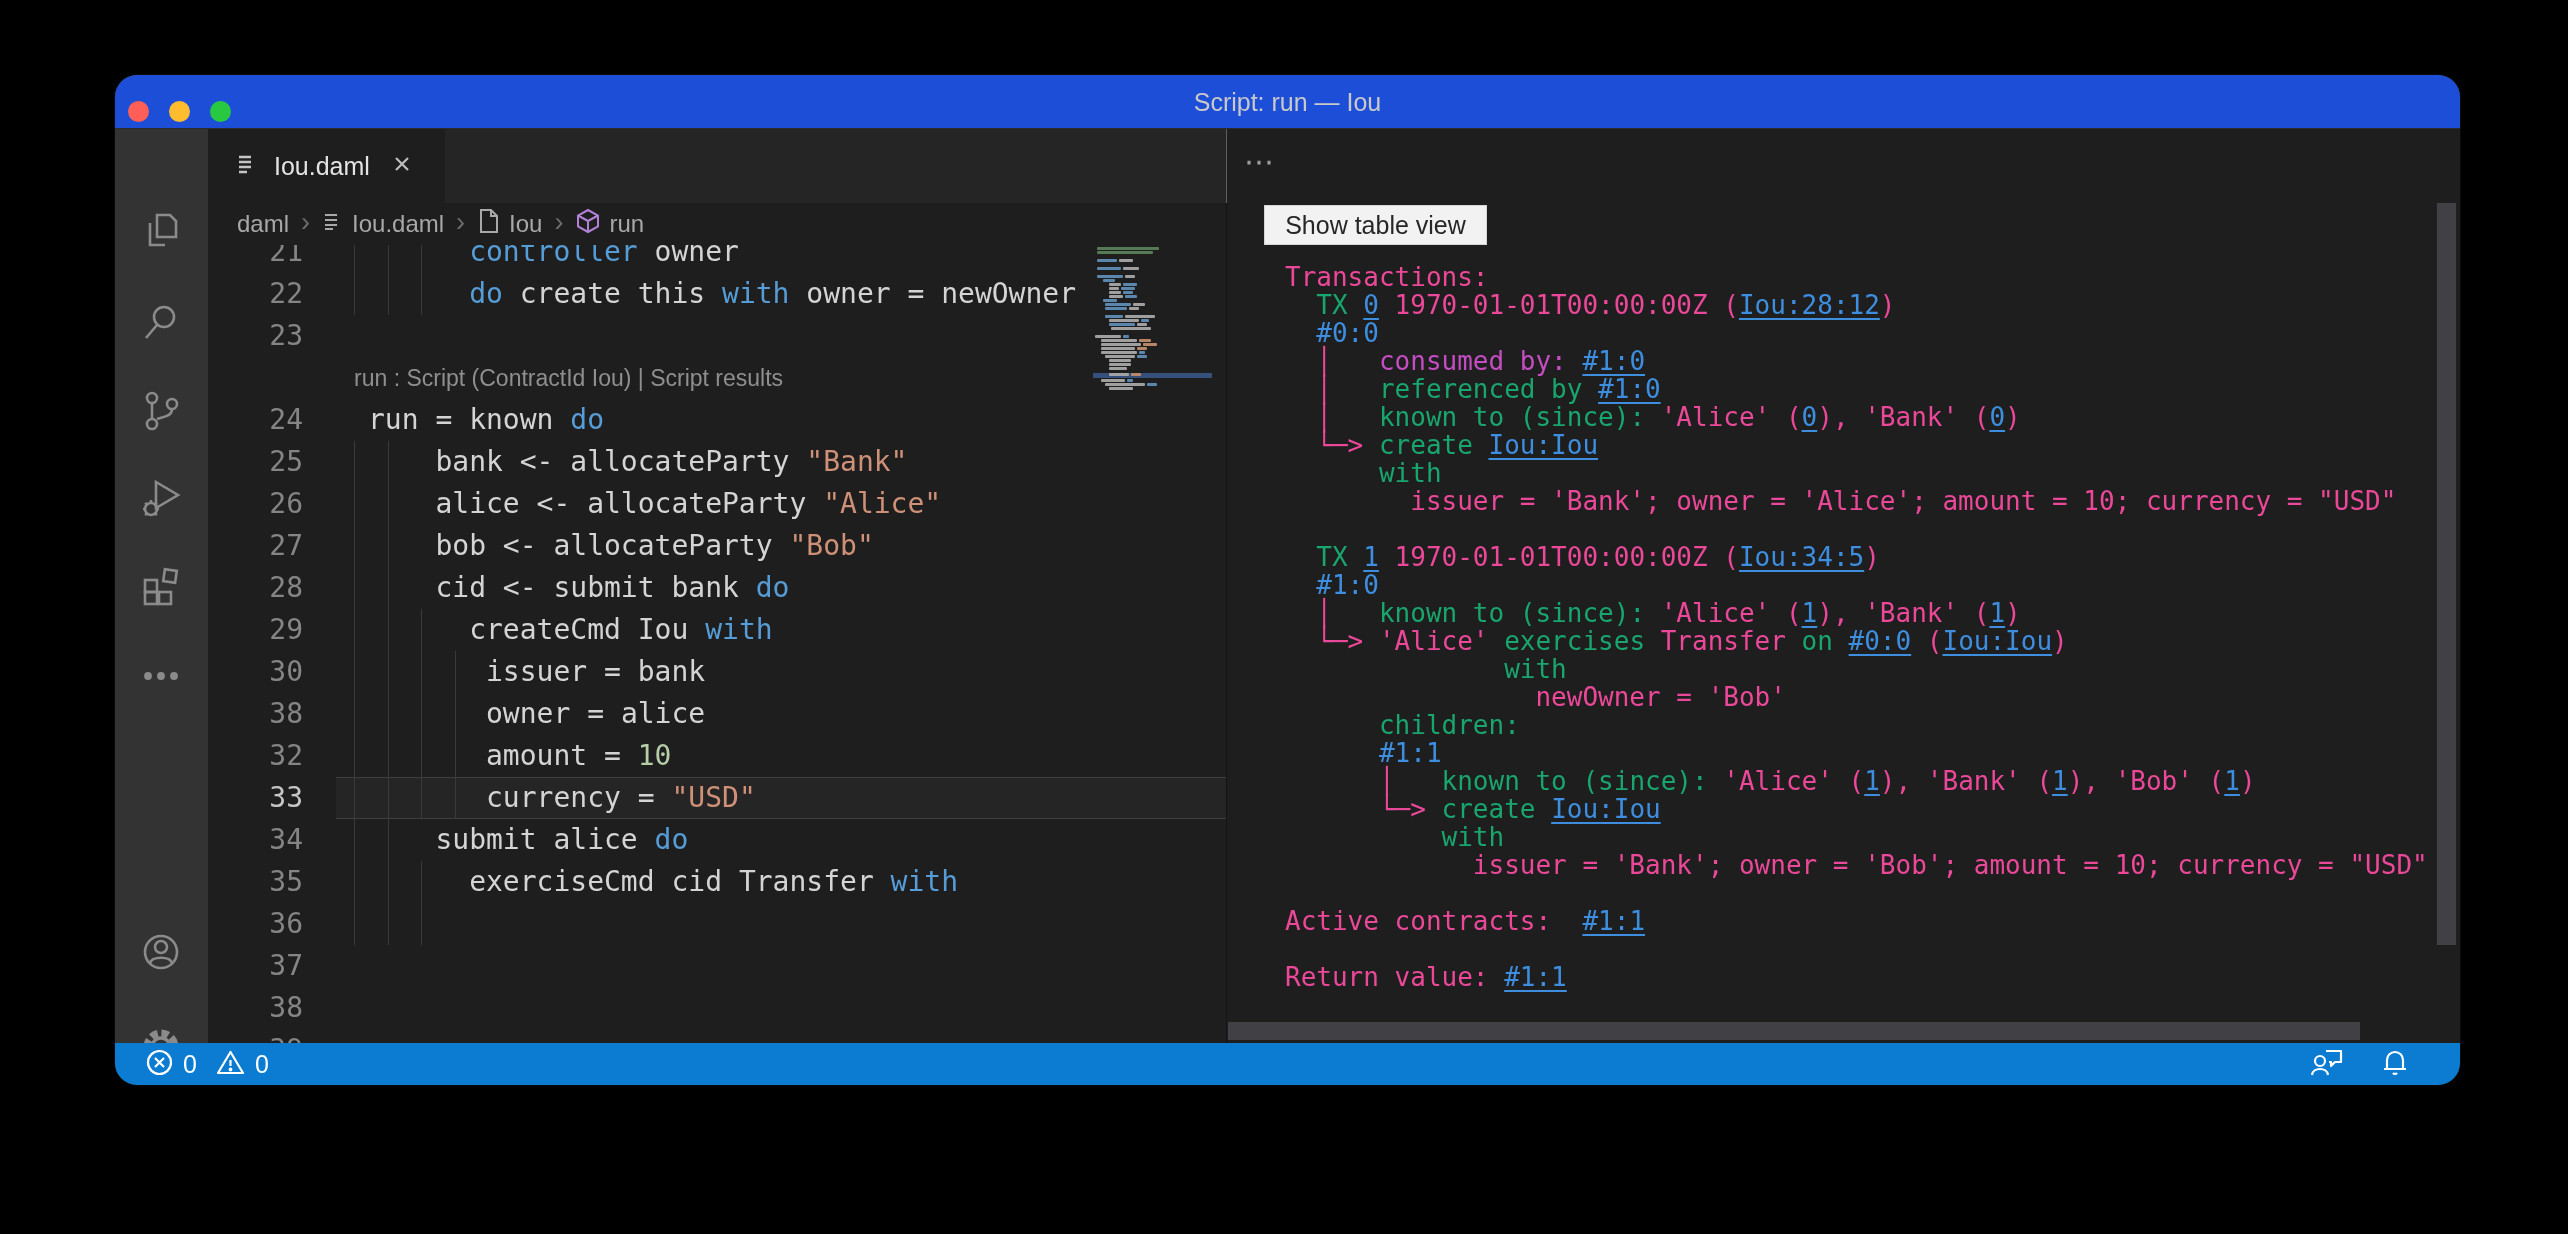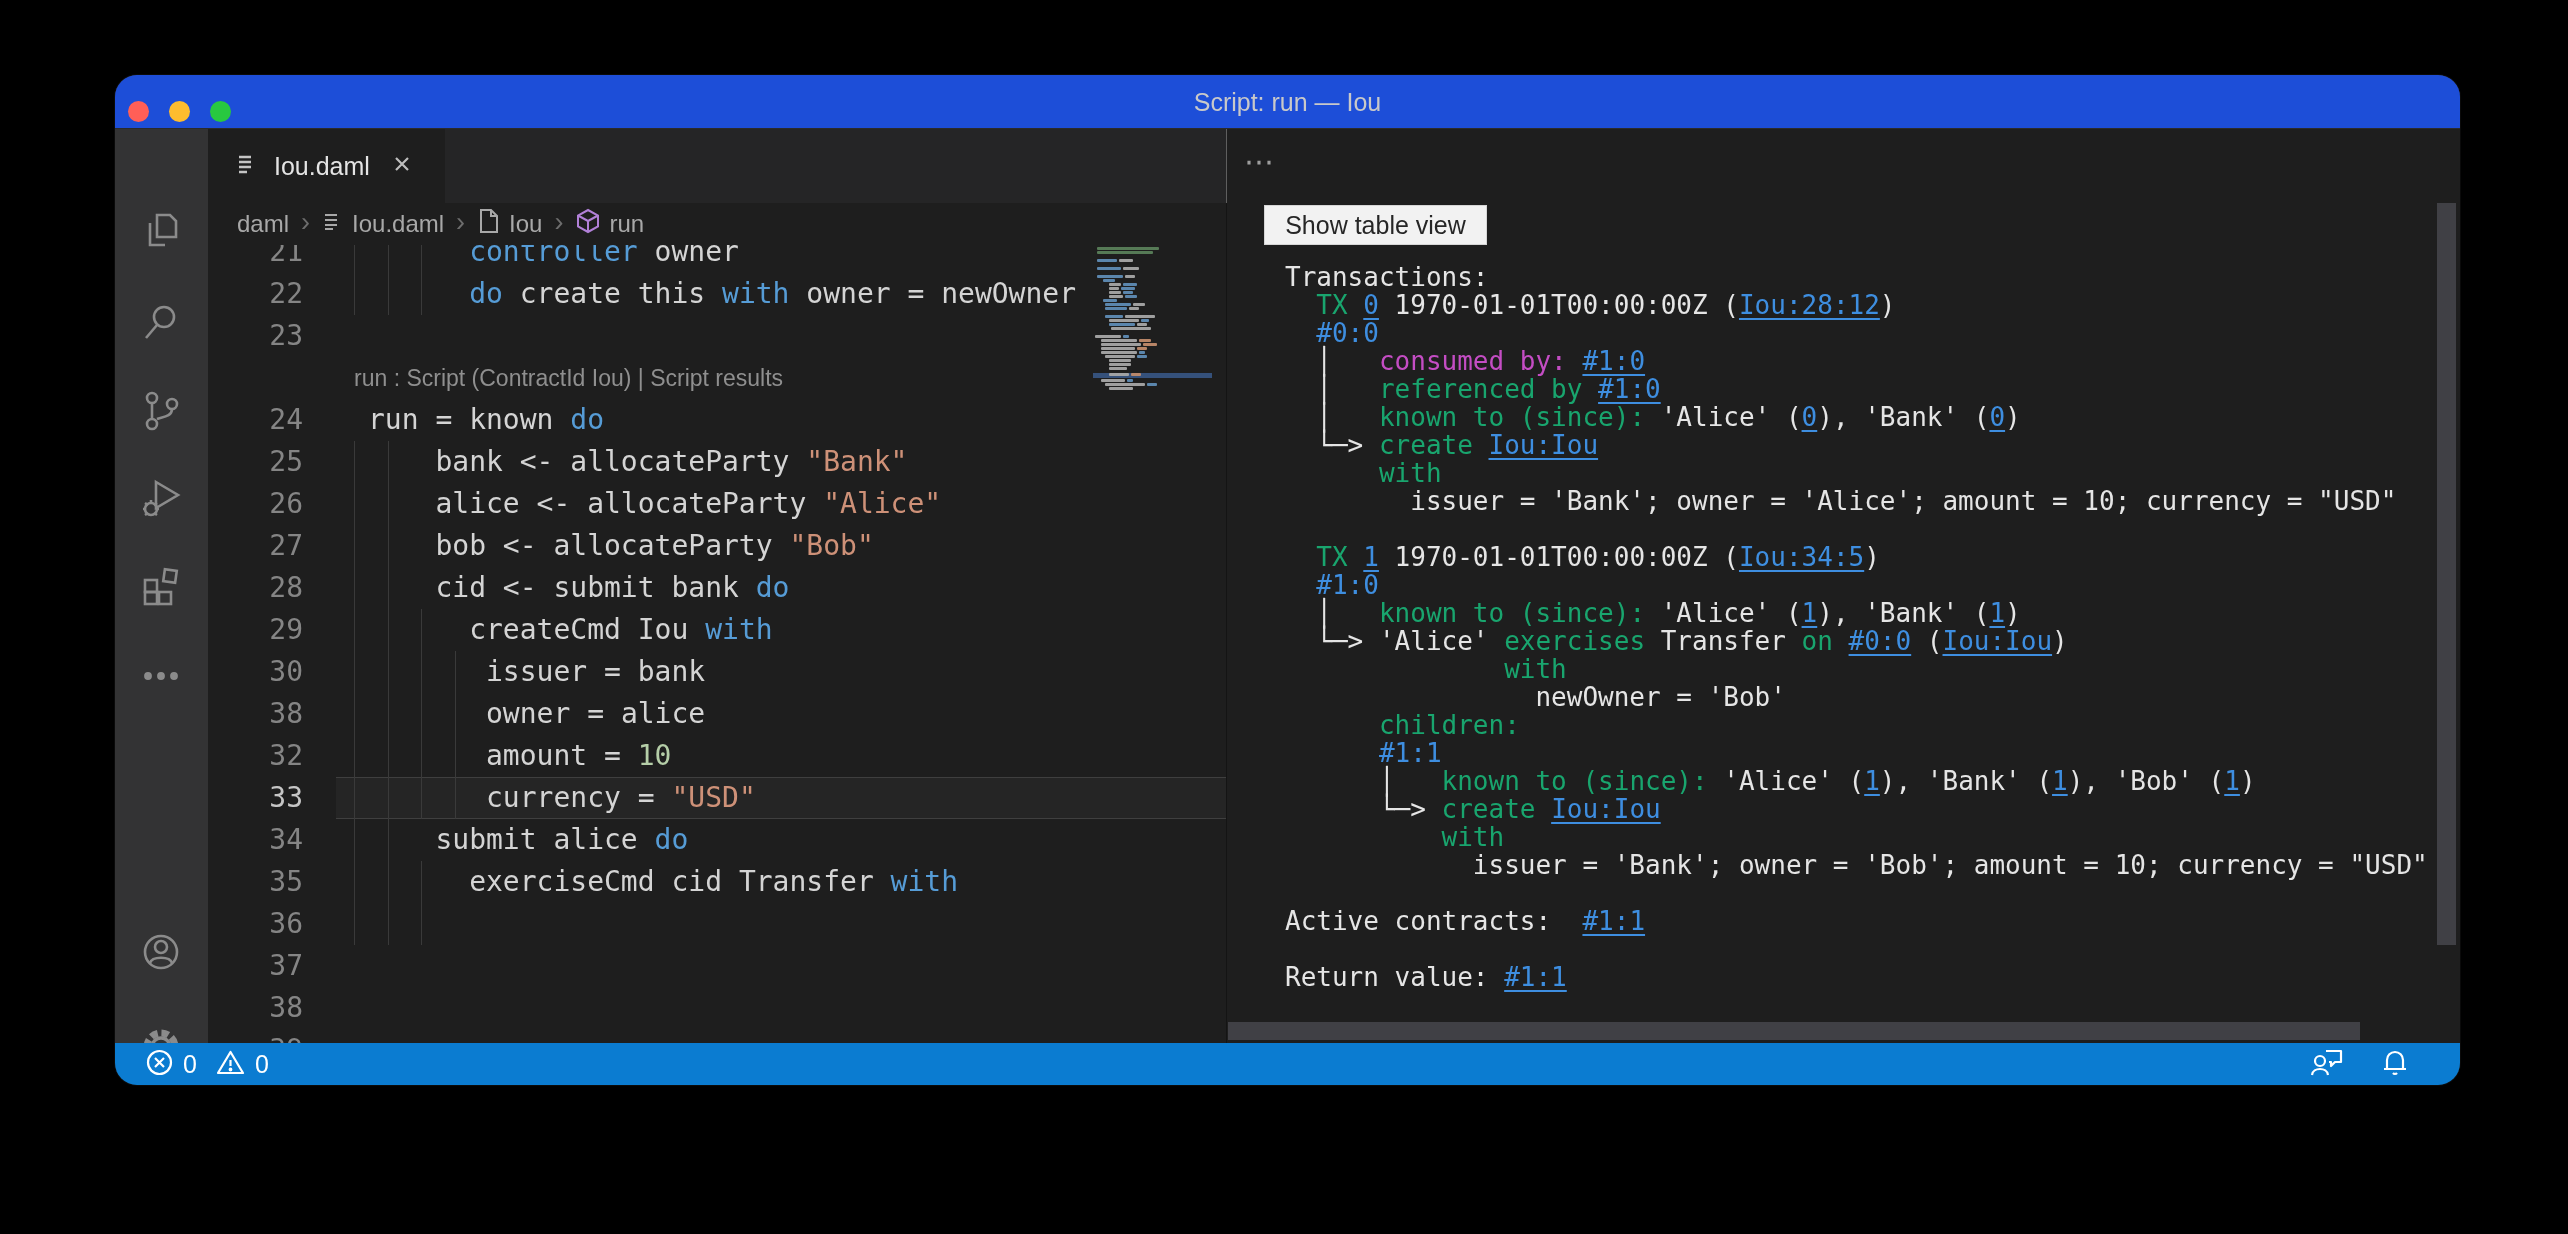--- a/index.html
+++ b/index.html
@@ -65,21 +65,21 @@
   #panel-tab { left:1px; top:0; width:262px; height:74px; background:#1e1e1e; display:flex; align-items:center; padding-left:32px; }
   #panel-actions { left:1098px; top:0; height:74px; display:flex; align-items:center; gap:26px; }
   .hdr-ic svg { stroke:#a9a9a9; fill:none; stroke-width:2.2; }
 
   #show-table-btn { left:1149px; top:130px; width:223px; height:40px; background:#f2f2f2;
                     border:1px solid #d6d6d6; border-radius:0; color:#262626; font-size:25px;
                     display:flex; align-items:center; justify-content:center; }
 
   #tx-pre { left:1170px; top:188px; font-family:"DejaVu Sans Mono", monospace; font-size:26px;
             line-height:28px; white-space:pre; color:#d8d8d8; }
-  .r-fg { color:#e5e5e5; } .r-g { color:#19a56e; } .r-m { color:#c44dc4; }
+  .r-fg { color:#ec4899; } .r-g { color:#19a56e; } .r-m { color:#c44dc4; }
   .r-n { color:#3e8ee0; }
   .r-b { color:#3e8ee0; text-decoration:underline; text-decoration-thickness:2px; text-underline-offset:4px; }
 
   #panel-vscroll { left:2322px; top:128px; width:19px; height:742px; background:#404045; }
   #panel-hscroll { left:1113px; top:947px; width:1132px; height:18px; background:#404045; }
 
   
   #statusbar { left:0; top:968px; width:2345px; height:42px; background:#0b7cd1; display:flex; align-items:center; }
   .sb-text { color:#fff; font-size:25px; }
   .sb-ic svg { stroke:#fff; fill:none; stroke-width:2.2; }

